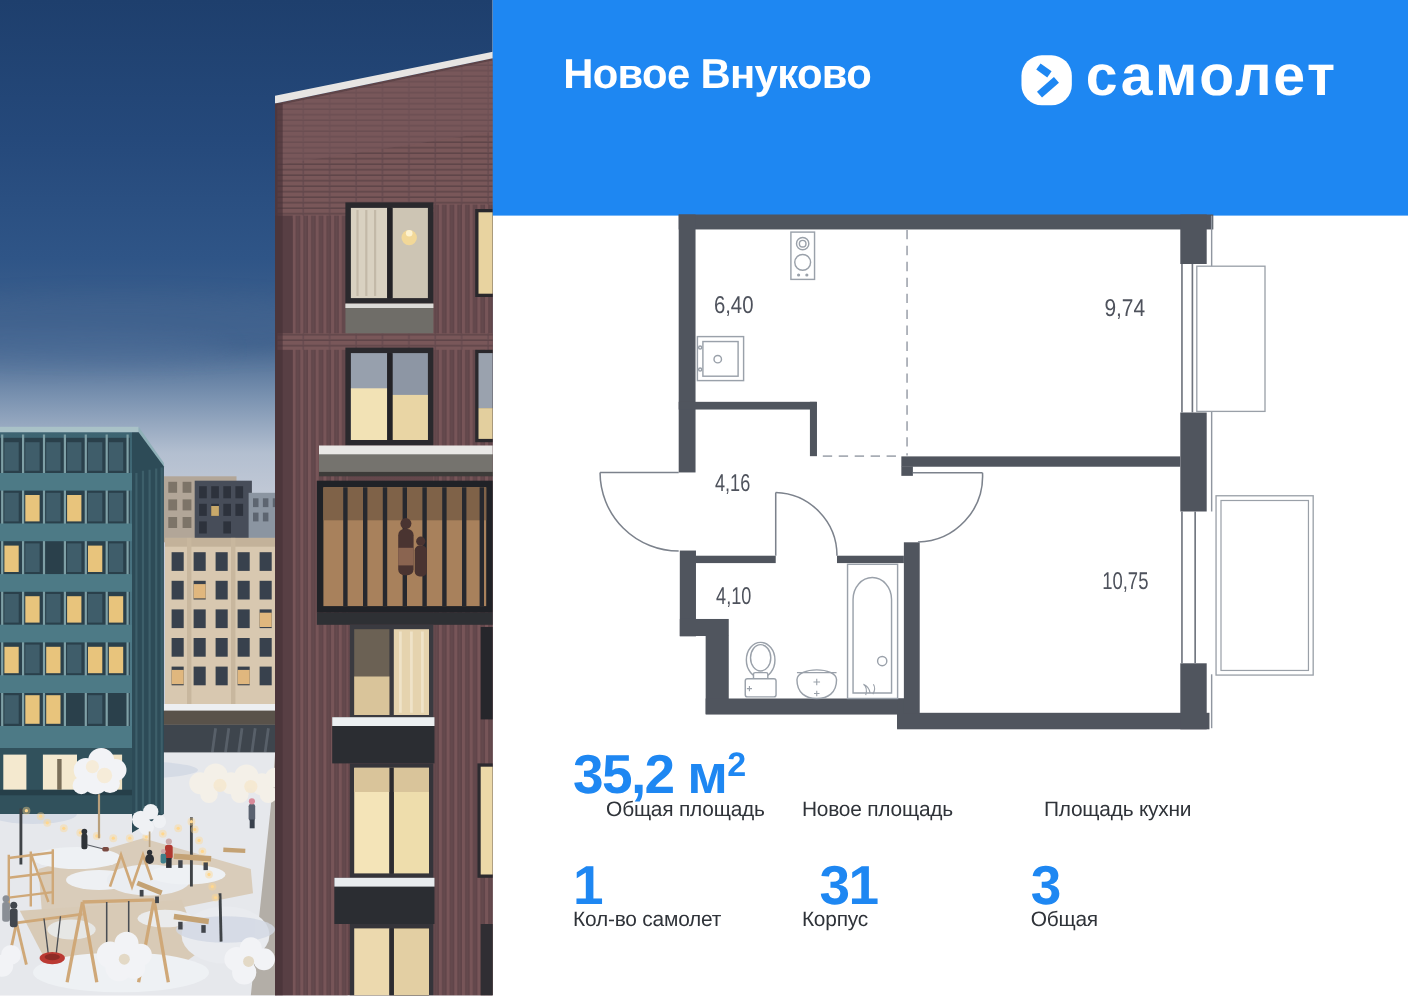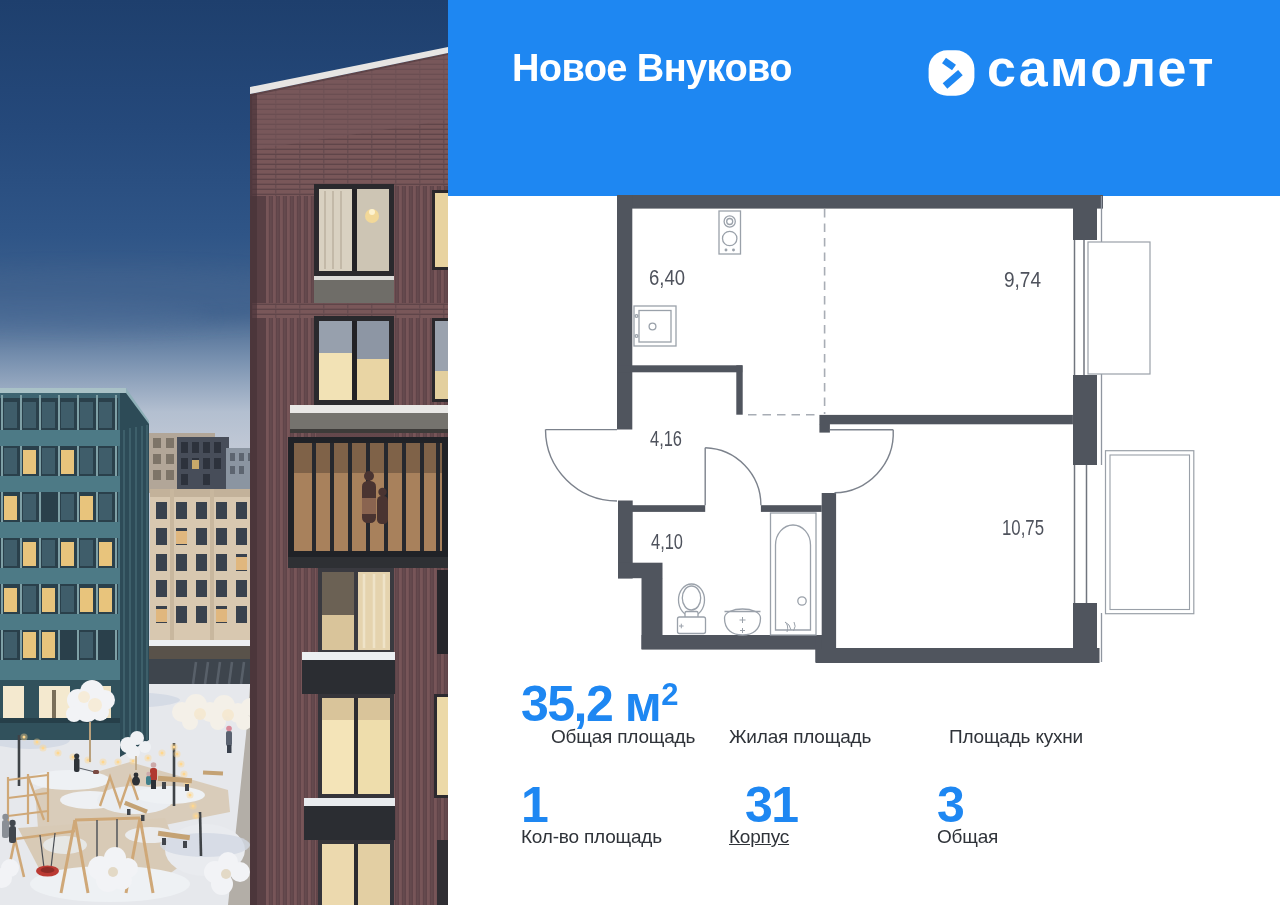--- a/index.html
+++ b/index.html
@@ -666,22 +666,22 @@
     <text x="649" y="284.5" textLength="36" lengthAdjust="spacingAndGlyphs">6,40</text>
     <text x="1004" y="287" textLength="37" lengthAdjust="spacingAndGlyphs">9,74</text>
     <text x="650" y="446" textLength="32" lengthAdjust="spacingAndGlyphs">4,16</text>
     <text x="651" y="549" textLength="32" lengthAdjust="spacingAndGlyphs">4,10</text>
     <text x="1002" y="535" textLength="42" lengthAdjust="spacingAndGlyphs">10,75</text>
   </g>
 </svg>
 
 <div class="stat" style="left:521px;top:677px;">35,2&nbsp;м<sup>2</sup></div>
 <div class="slabel" style="left:551px;top:727px;">Общая площадь</div>
-<div class="slabel" style="left:729px;top:727px;">Жилая площадь</div>
+<div class="slabel" style="left:729px;top:727px;">Новое площадь</div>
 <div class="slabel" style="left:937px;top:727px;margin-left:12px;">Площадь кухни</div>
 <div class="stat" style="left:521px;top:780px;">1</div>
 <div class="stat" style="left:729px;top:780px;margin-left:16px;">31</div>
 <div class="stat" style="left:937px;top:780px;">3</div>
-<div class="slabel" style="left:521px;top:827px;">Кол-во площадь</div>
-<div class="slabel" style="left:729px;top:827px;text-decoration:underline;">Корпус</div>
+<div class="slabel" style="left:521px;top:827px;">Кол-во самолет</div>
+<div class="slabel" style="left:729px;top:827px;">Корпус</div>
 <div class="slabel" style="left:937px;top:827px;">Общая</div>
 
 </div>
 
 </body></html>

